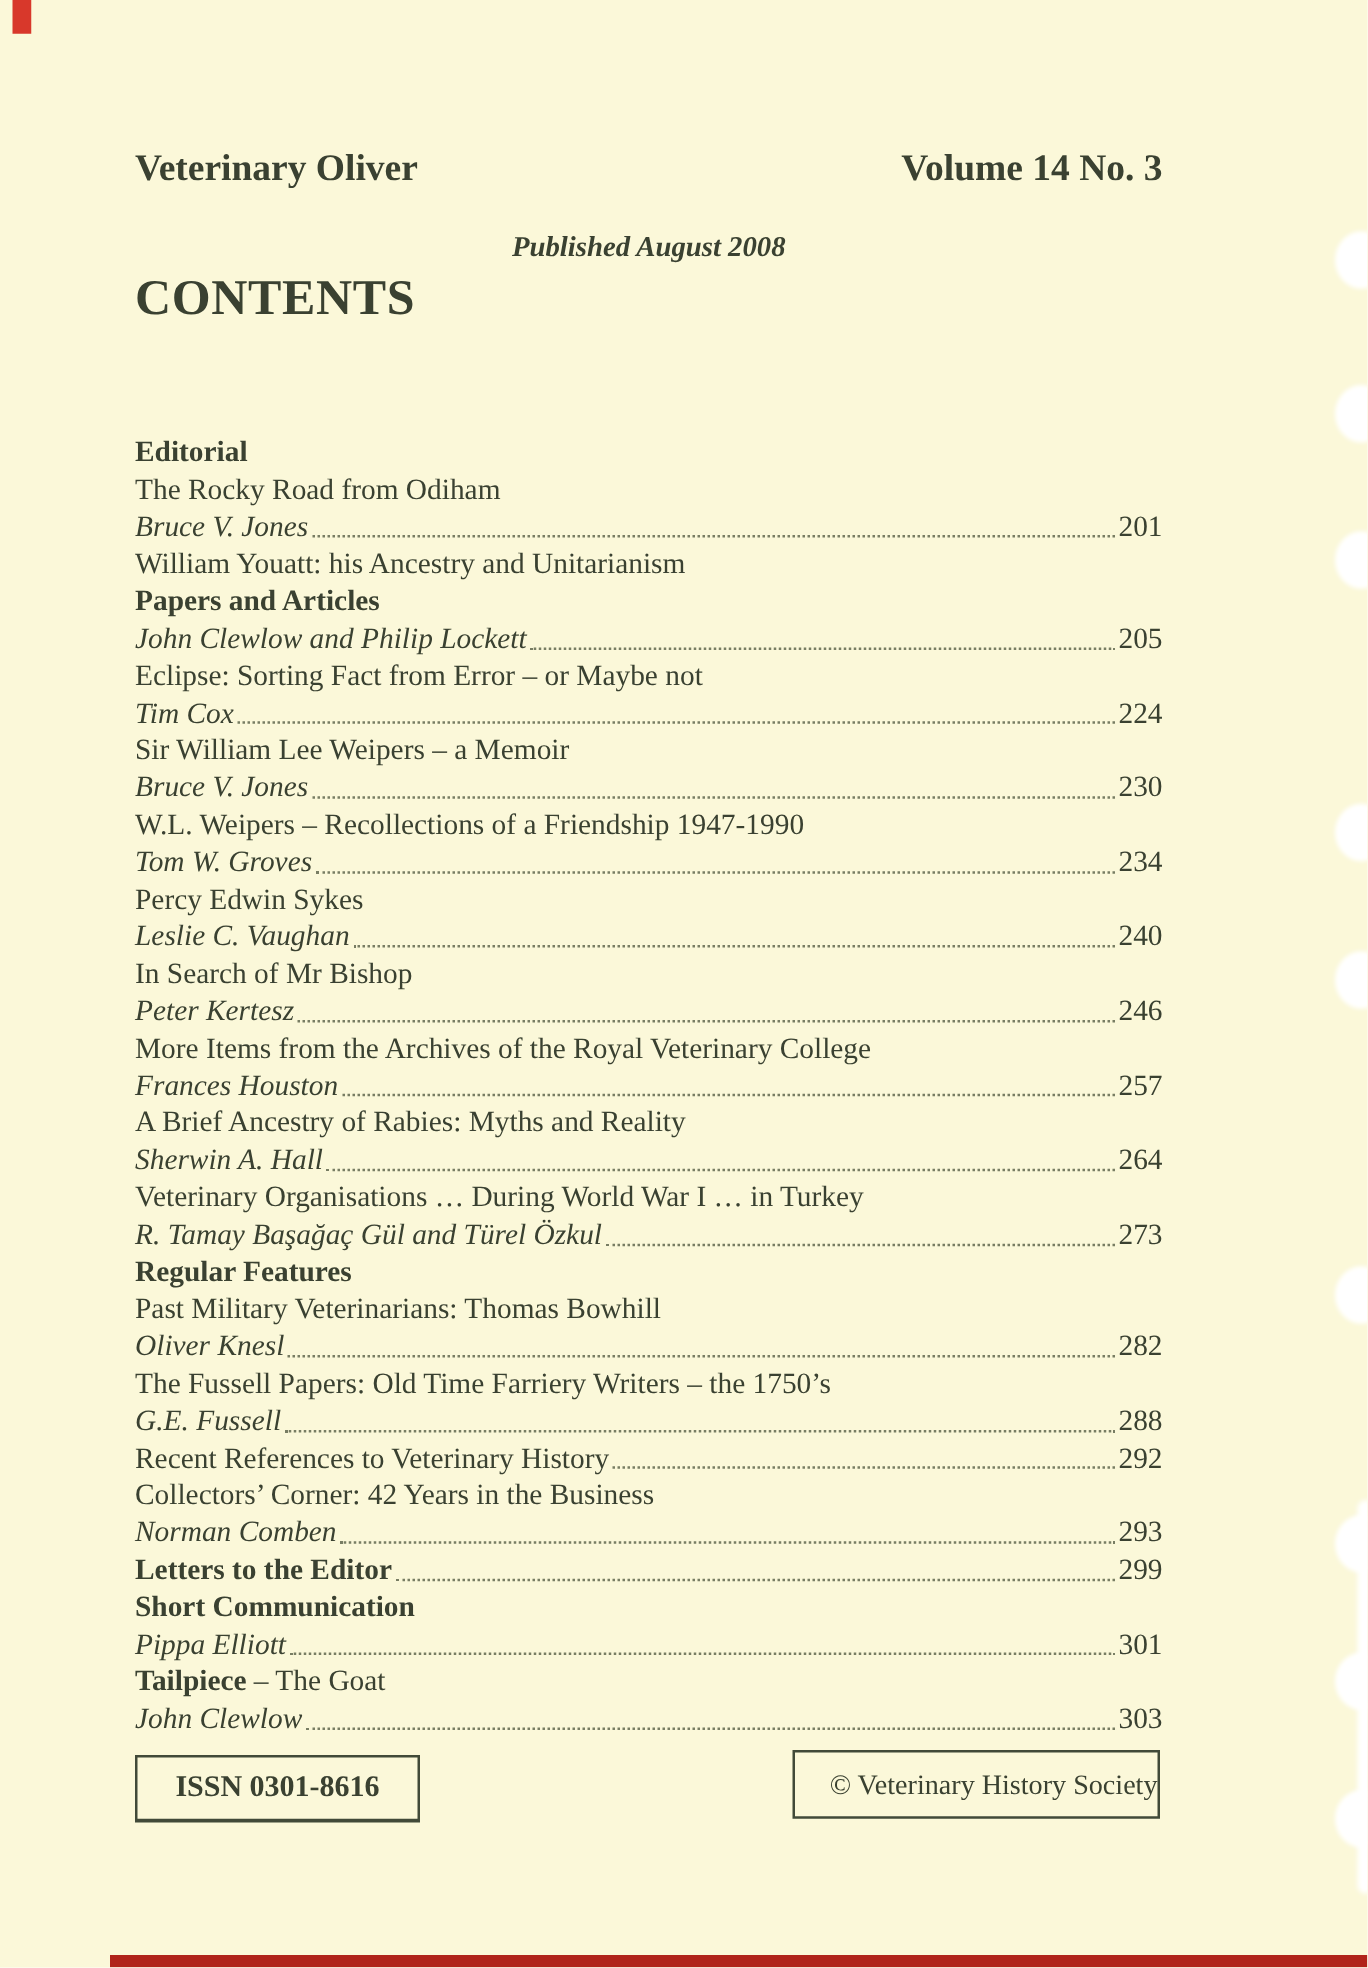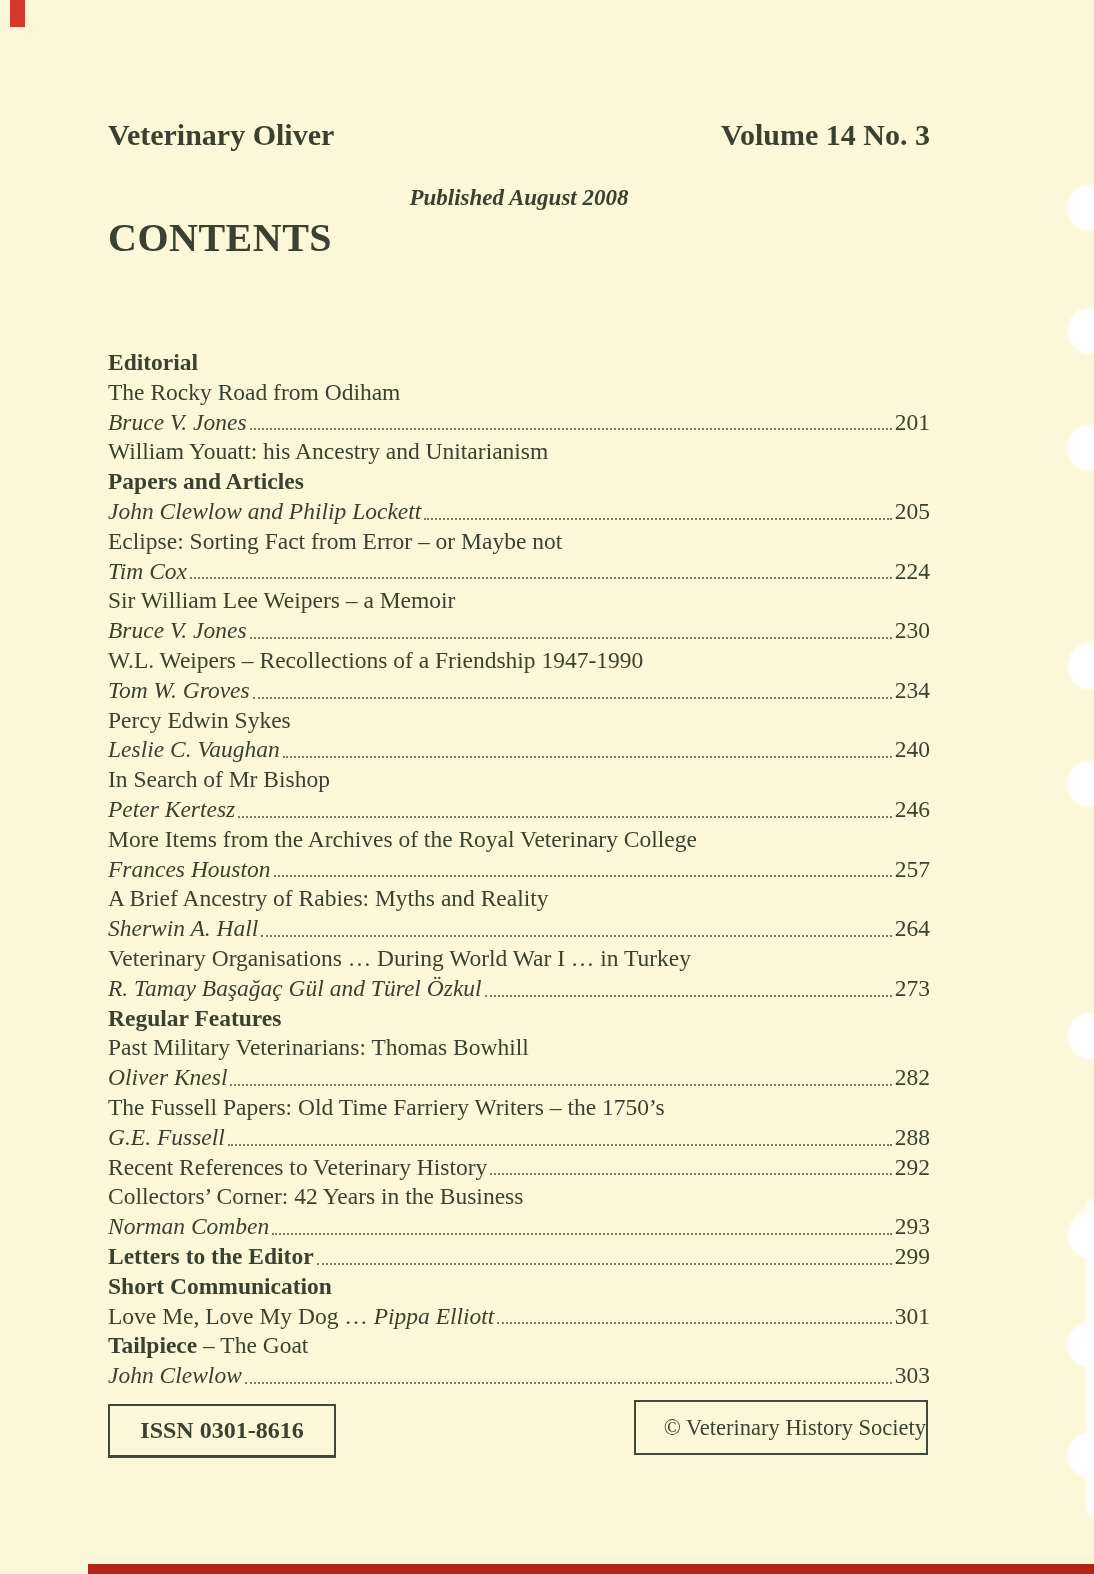--- a/index.html
+++ b/index.html
@@ -111,21 +111,21 @@
       <div class="toc-row"><span class="seg bold">Regular Features</span></div>
       <div class="toc-row"><span class="seg roman">Past Military Veterinarians: Thomas Bowhill</span></div>
       <div class="toc-row"><span class="seg italic">Oliver Knesl</span><span class="leader"></span><span class="pagenum">282</span></div>
       <div class="toc-row"><span class="seg roman">The Fussell Papers: Old Time Farriery Writers – the 1750’s</span></div>
       <div class="toc-row"><span class="seg italic">G.E. Fussell</span><span class="leader"></span><span class="pagenum">288</span></div>
       <div class="toc-row"><span class="seg roman">Recent References to Veterinary History</span><span class="leader"></span><span class="pagenum">292</span></div>
       <div class="toc-row"><span class="seg roman">Collectors’ Corner: 42 Years in the Business</span></div>
       <div class="toc-row"><span class="seg italic">Norman Comben</span><span class="leader"></span><span class="pagenum">293</span></div>
       <div class="toc-row"><span class="seg bold">Letters to the Editor</span><span class="leader"></span><span class="pagenum">299</span></div>
       <div class="toc-row"><span class="seg bold">Short Communication</span></div>
-      <div class="toc-row"><span class="seg roman">Love Me, Love My Dog … </span><span class="seg italic">Pippa Elliott</span><span class="leader"></span><span class="pagenum">301</span></div>
+      <div class="toc-row"><span class="seg italic">Pippa Elliott</span><span class="leader"></span><span class="pagenum">301</span></div>
       <div class="toc-row"><span class="seg bold">Tailpiece</span><span class="seg roman"> – The Goat</span></div>
       <div class="toc-row"><span class="seg italic">John Clewlow</span><span class="leader"></span><span class="pagenum">303</span></div>
     </div>
 
   <div class="issn-box">
     <span>ISSN 0301-8616</span>
   </div>
 
   <div class="copyright-box">
     <span>© Veterinary History Society</span>

